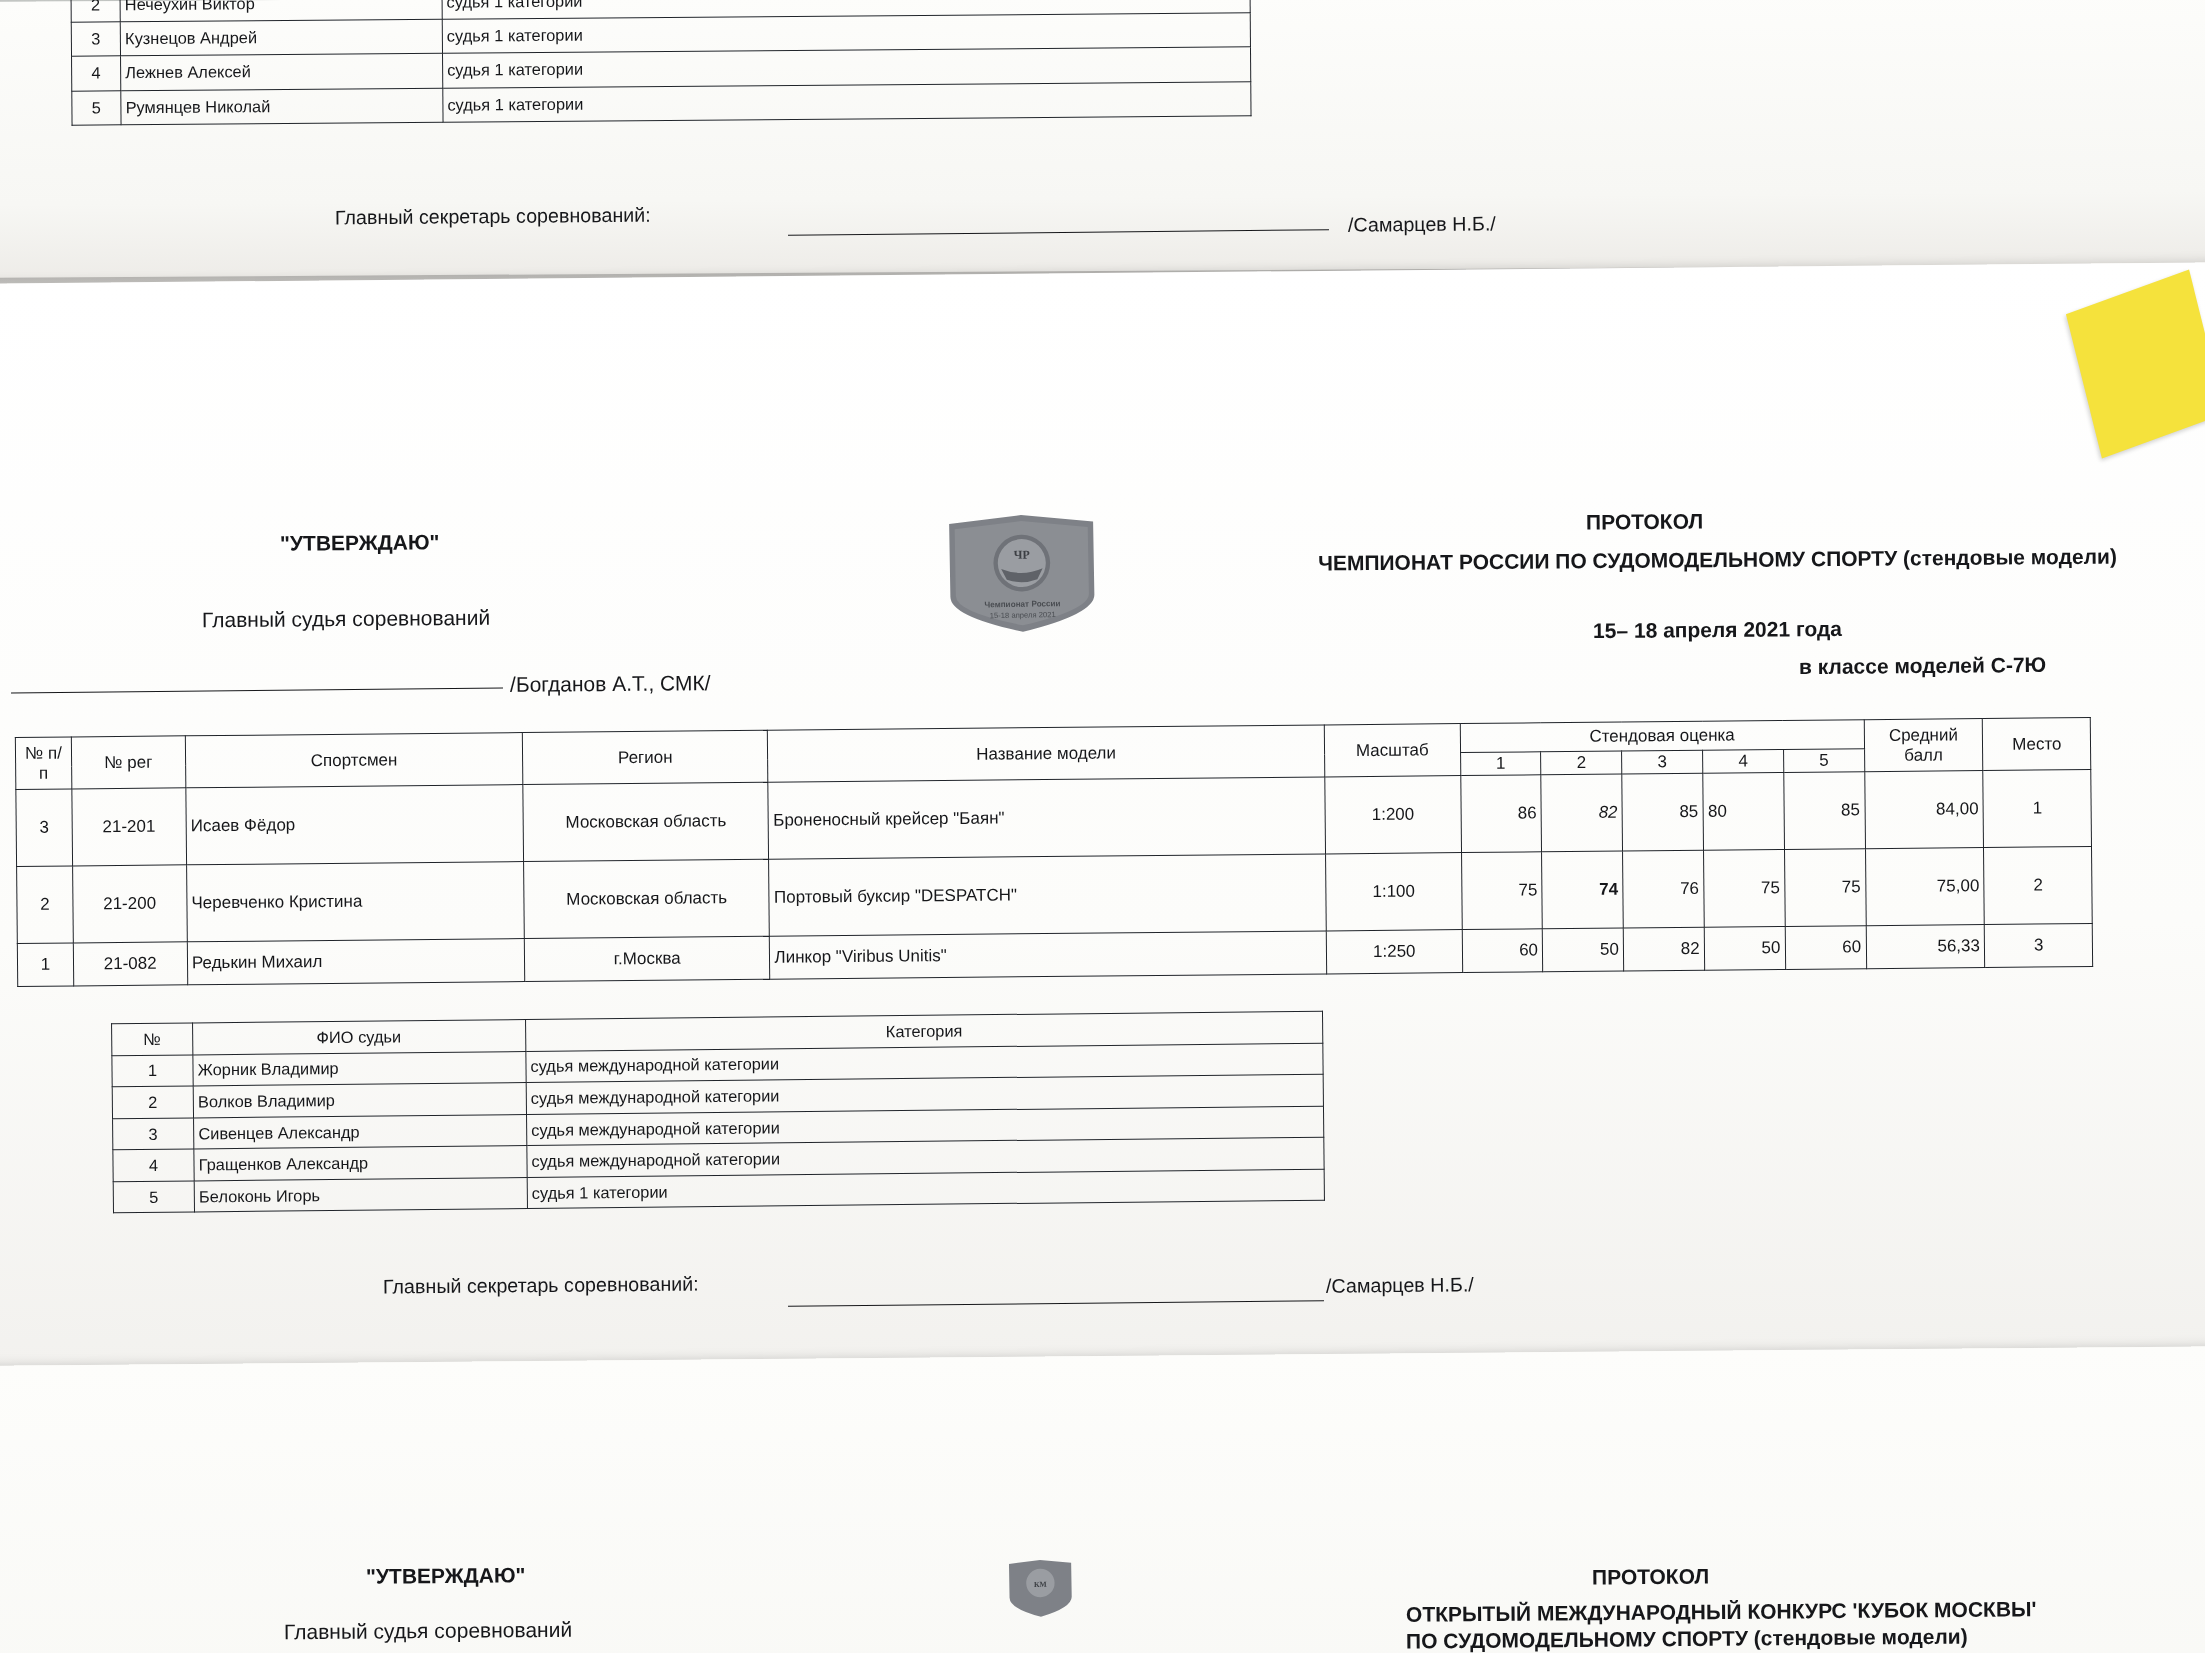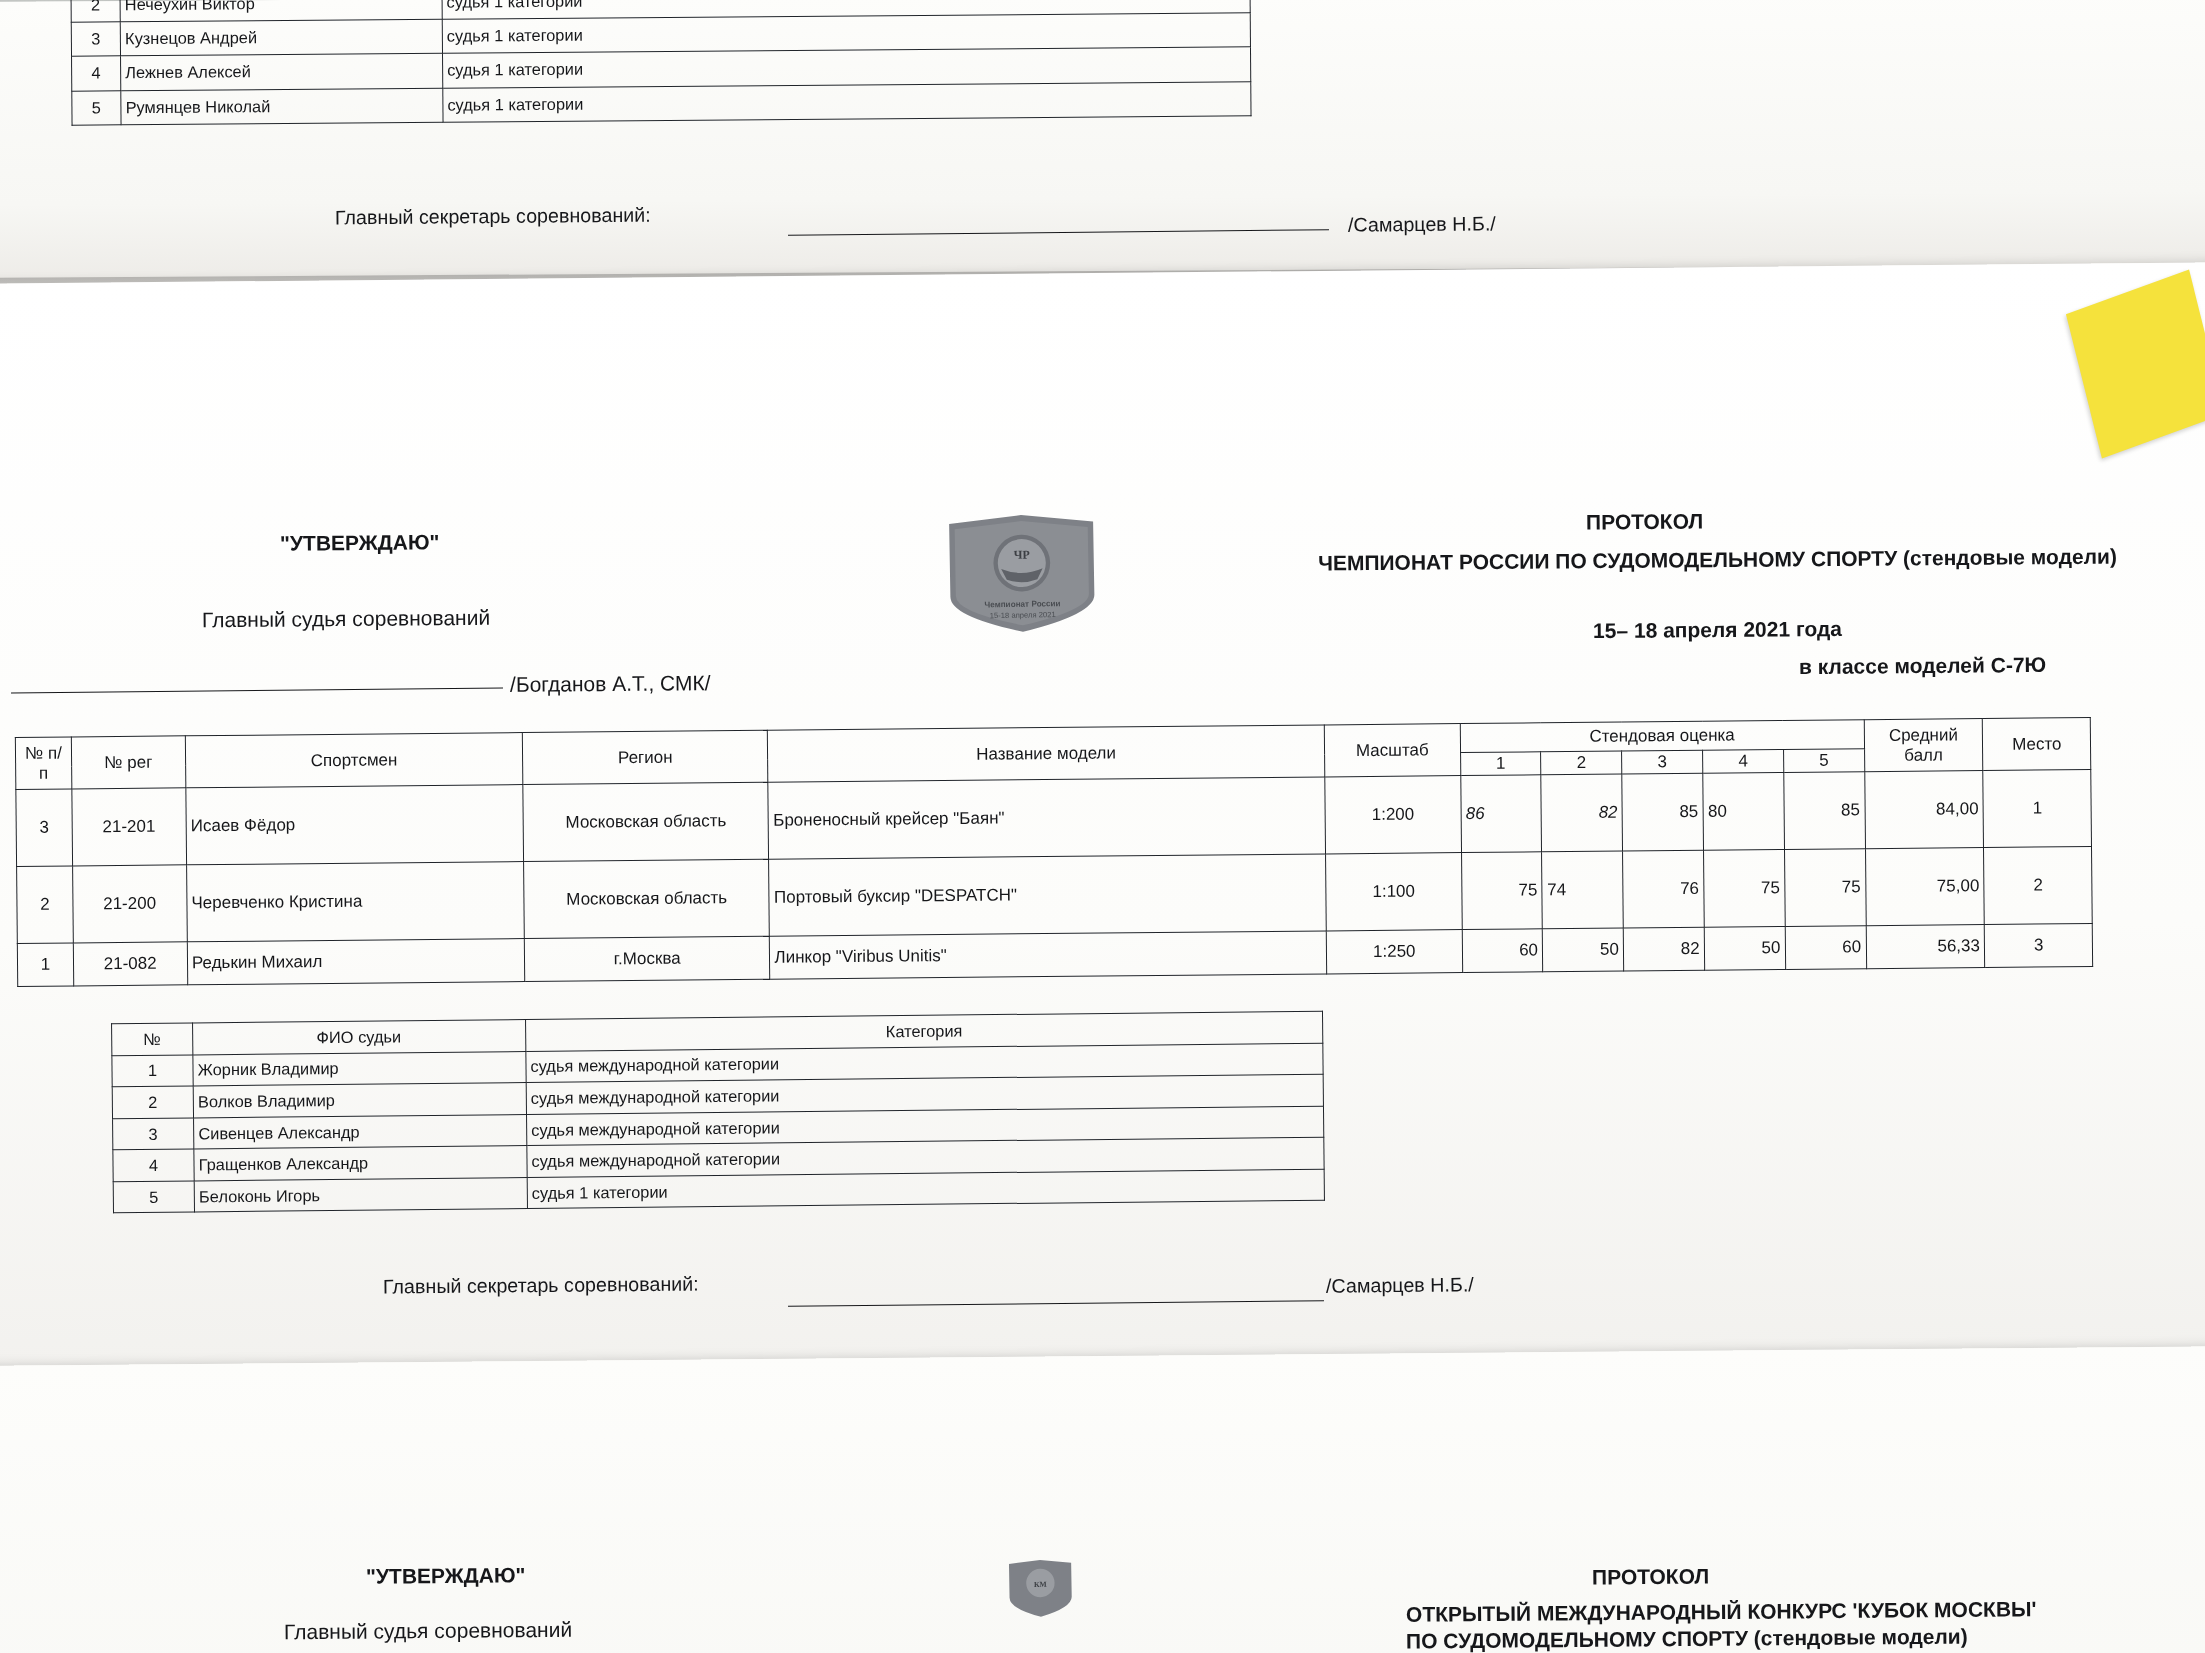--- a/index.html
+++ b/index.html
@@ -231,38 +231,38 @@
     <th style="width:71px;" class="c">5</th>
   </tr>
 
   <tr style="height:77px;">
     <td class="c">3</td>
     <td class="c">21-201</td>
     <td>Исаев Фёдор</td>
     <td class="c" style="white-space:normal;">Московская область</td>
     <td>Броненосный крейсер "Баян"</td>
     <td class="c">1:200</td>
-    <td style="text-align:left;font-style:italic;">86</td>
+    <td style="text-align:right;">86</td>
     <td style="text-align:right;font-style:italic;">82</td>
     <td style="text-align:right;">85</td>
     <td style="">80</td>
     <td style="text-align:right;">85</td>
     <td style="text-align:right;">84,00</td>
     <td class="c">1</td>
   </tr>
 
   <tr style="height:77px;">
     <td class="c">2</td>
     <td class="c">21-200</td>
     <td>Черевченко Кристина</td>
     <td class="c" style="white-space:normal;">Московская область</td>
     <td>Портовый буксир "DESPATCH"</td>
     <td class="c">1:100</td>
     <td style="text-align:right;">75</td>
-    <td style="text-align:left;">74</td>
+    <td style="text-align:right;font-weight:bold;">74</td>
     <td style="text-align:right;">76</td>
     <td style="text-align:right;">75</td>
     <td style="text-align:right;">75</td>
     <td style="text-align:right;">75,00</td>
     <td class="c">2</td>
   </tr>
 
   <tr style="height:43px;">
     <td class="c">1</td>
     <td class="c">21-082</td>

